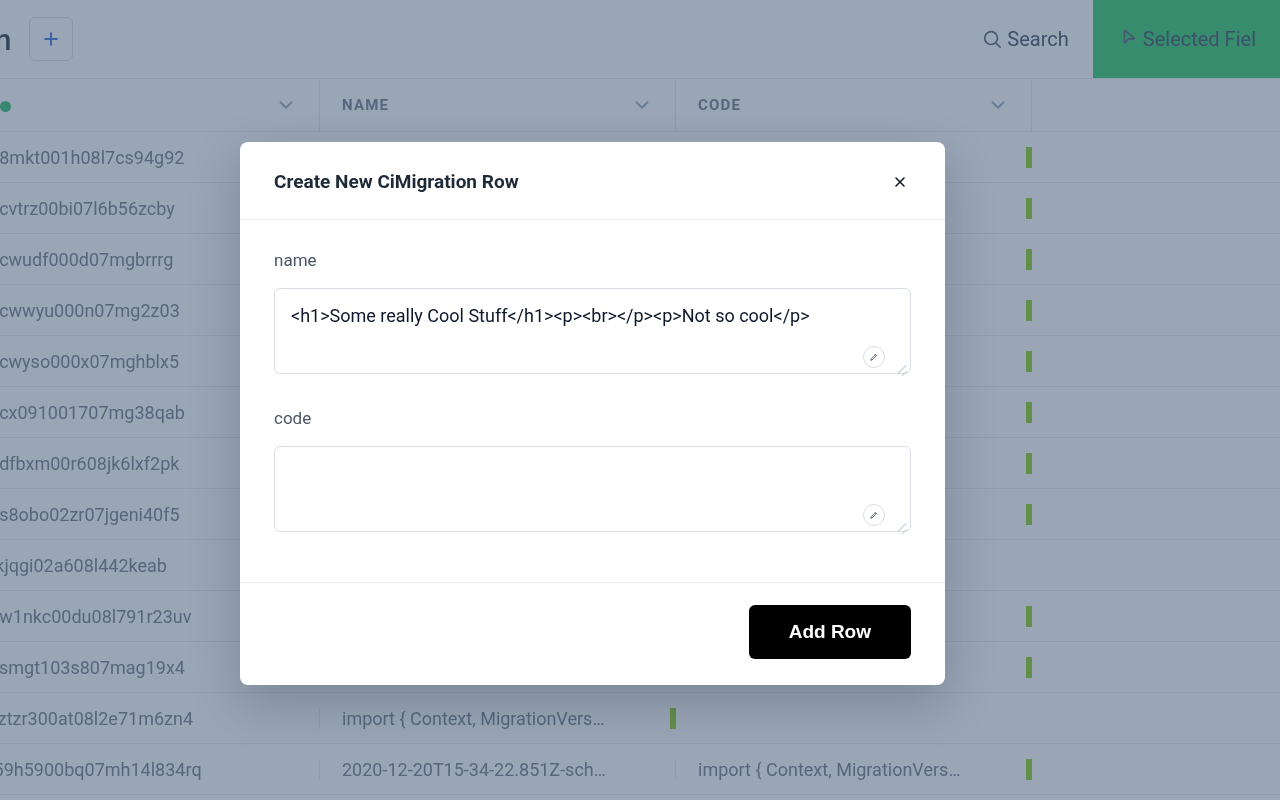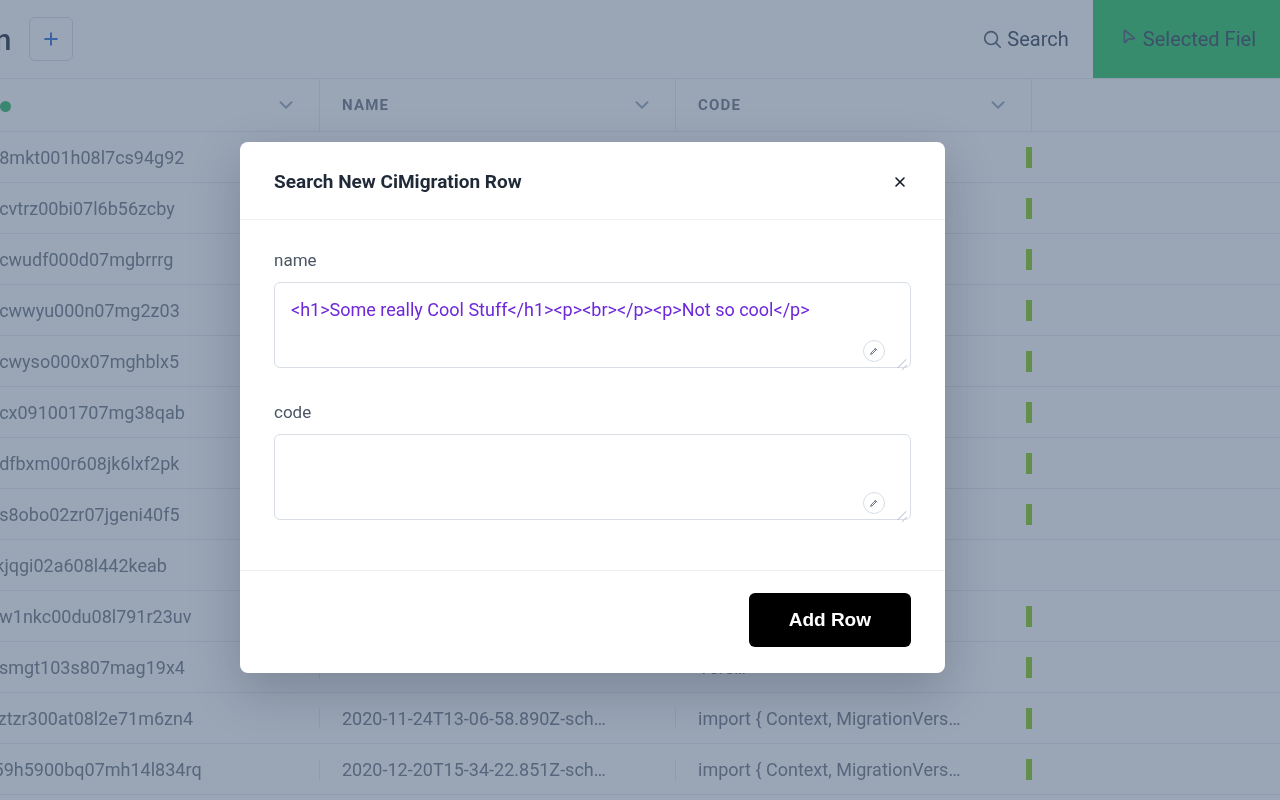--- a/index.html
+++ b/index.html
@@ -81,22 +81,23 @@
   .modal-close { width: 22px; height: 22px; cursor: pointer; display:flex; align-items:center; justify-content:center; }
   .modal-close svg { width: 16px; height: 16px; stroke: #111827; stroke-width: 2.4; }
 
   .modal-body { padding: 30px 34px 16px 34px; }
   .field { margin-bottom: 30px; }
   .field-label { font-size: 17px; color: #4b5563; font-weight: 400; margin-bottom: 12px; display:block; }
   .ta-wrap { position: relative; }
   .ta {
     width: 100%; min-height: 86px; resize: none;
     border: 1px solid #d9dee6; border-radius: 6px;
-    padding: 14px 16px; font-size: 18px; color: #6d28d9; font-family: inherit;
+    padding: 14px 16px; font-size: 18px; color: #0f172a; font-family: inherit;
     line-height: 1.45;
+    margin-top: 6px;
   }
   .ta::placeholder { color: #9ca3af; }
   .mini-edit {
     position: absolute; right: 26px; bottom: 10px;
     width: 22px; height: 22px; border-radius: 50%;
     border: 1px solid #d9dee6; background: #fff;
     display:flex; align-items:center; justify-content:center; cursor: pointer;
   }
   .mini-edit svg { width: 10px; height: 10px; stroke: #475569; stroke-width: 2; fill:none; }
   .resize-grip {
@@ -233,39 +234,38 @@
         <div class="td col-rest"></div>
       </div>
       <div class="trow">
         <div class="td col-id">khusmgt103s807mag19x4</div>
         <div class="td col-name"></div>
         <div class="td col-code">Vers…</div>
         <div class="td col-rest"></div>
       </div>
       <div class="trow">
         <div class="td col-id">khvztzr300at08l2e71m6zn4</div>
-        <div class="td col-name">2020-11-24T13-06-58.890Z-sch…</div>
         <div class="td col-code">import { Context, MigrationVers…</div>
         <div class="td col-rest"></div>
       </div>
       <div class="trow">
         <div class="td col-id">kig59h5900bq07mh14l834rq</div>
         <div class="td col-name">2020-12-20T15-34-22.851Z-sch…</div>
         <div class="td col-code">import { Context, MigrationVers…</div>
         <div class="td col-rest"></div>
       </div>
     </div>
 
 </div>
 
 <div class="scrim"></div>
 
 <div class="modal">
   <div class="modal-head">
-    <div class="modal-title">Search New CiMigration Row</div>
+    <div class="modal-title">Create New CiMigration Row</div>
     <div class="modal-close">
       <svg viewBox="0 0 24 24">
           <path d="M6 6l12 12M18 6L6 18" fill="none" stroke-linecap="round"></path>
         </svg>
     </div>
   </div>
 
   <div class="modal-body">
 
     <div class="field">

